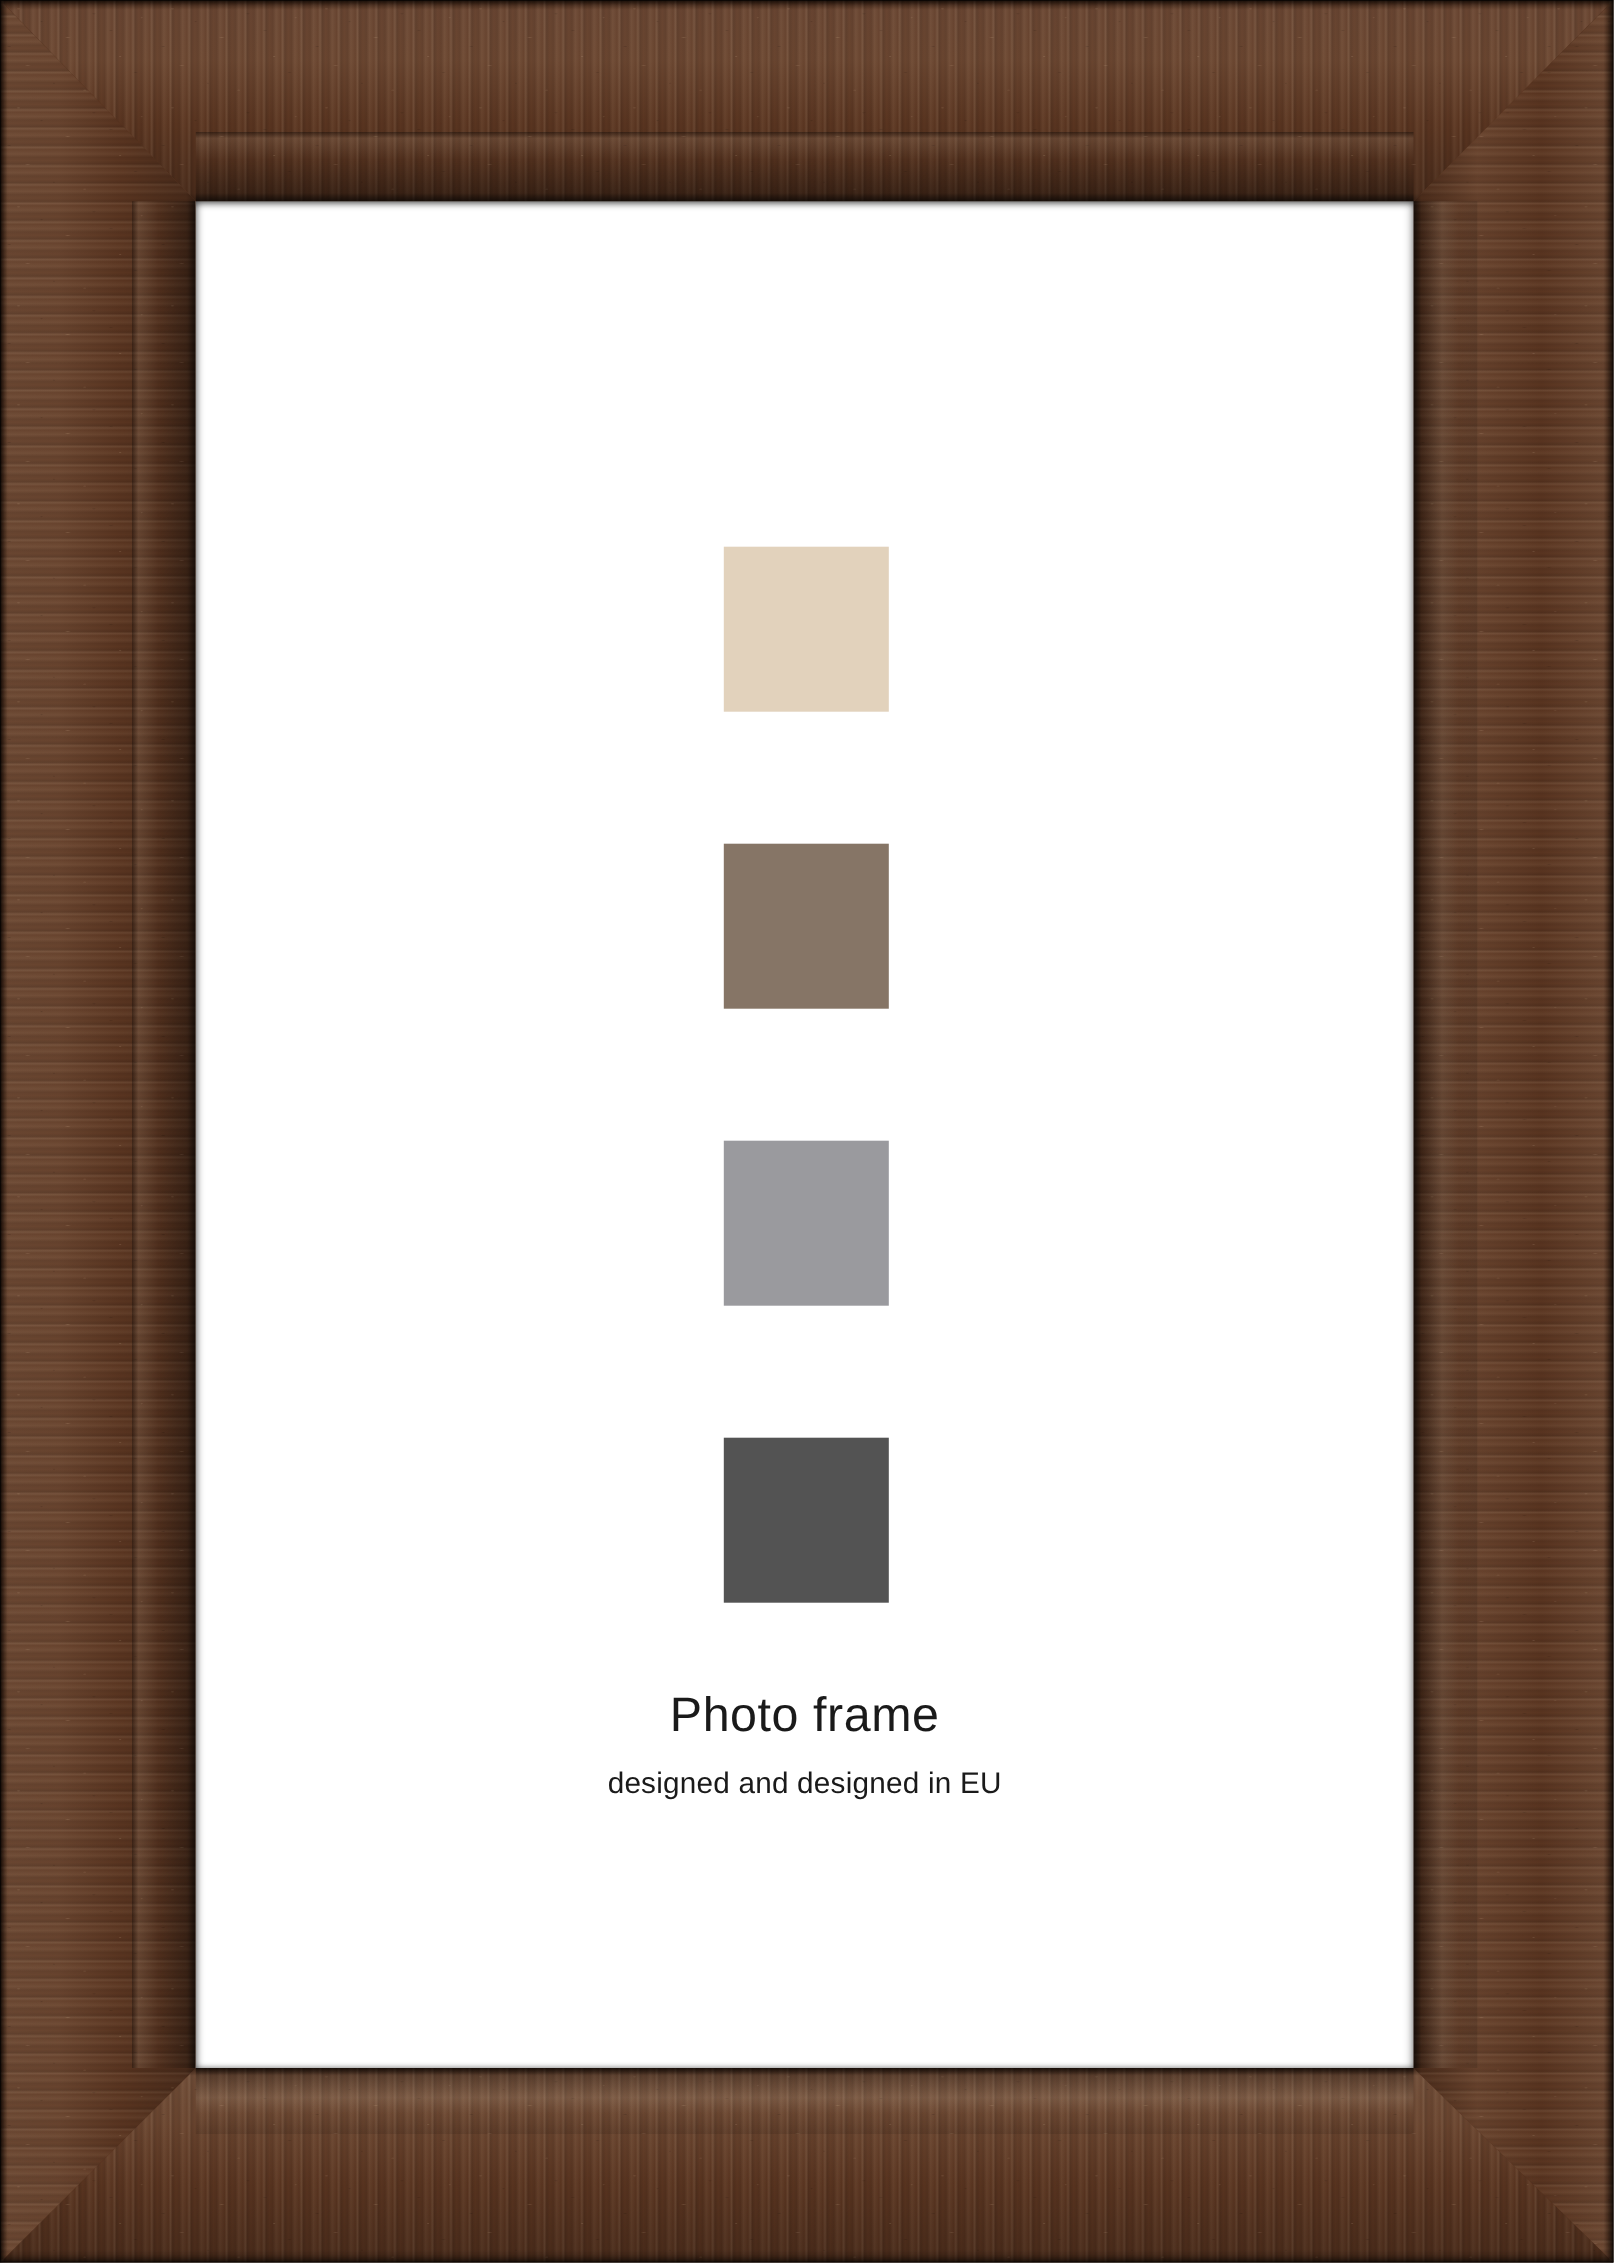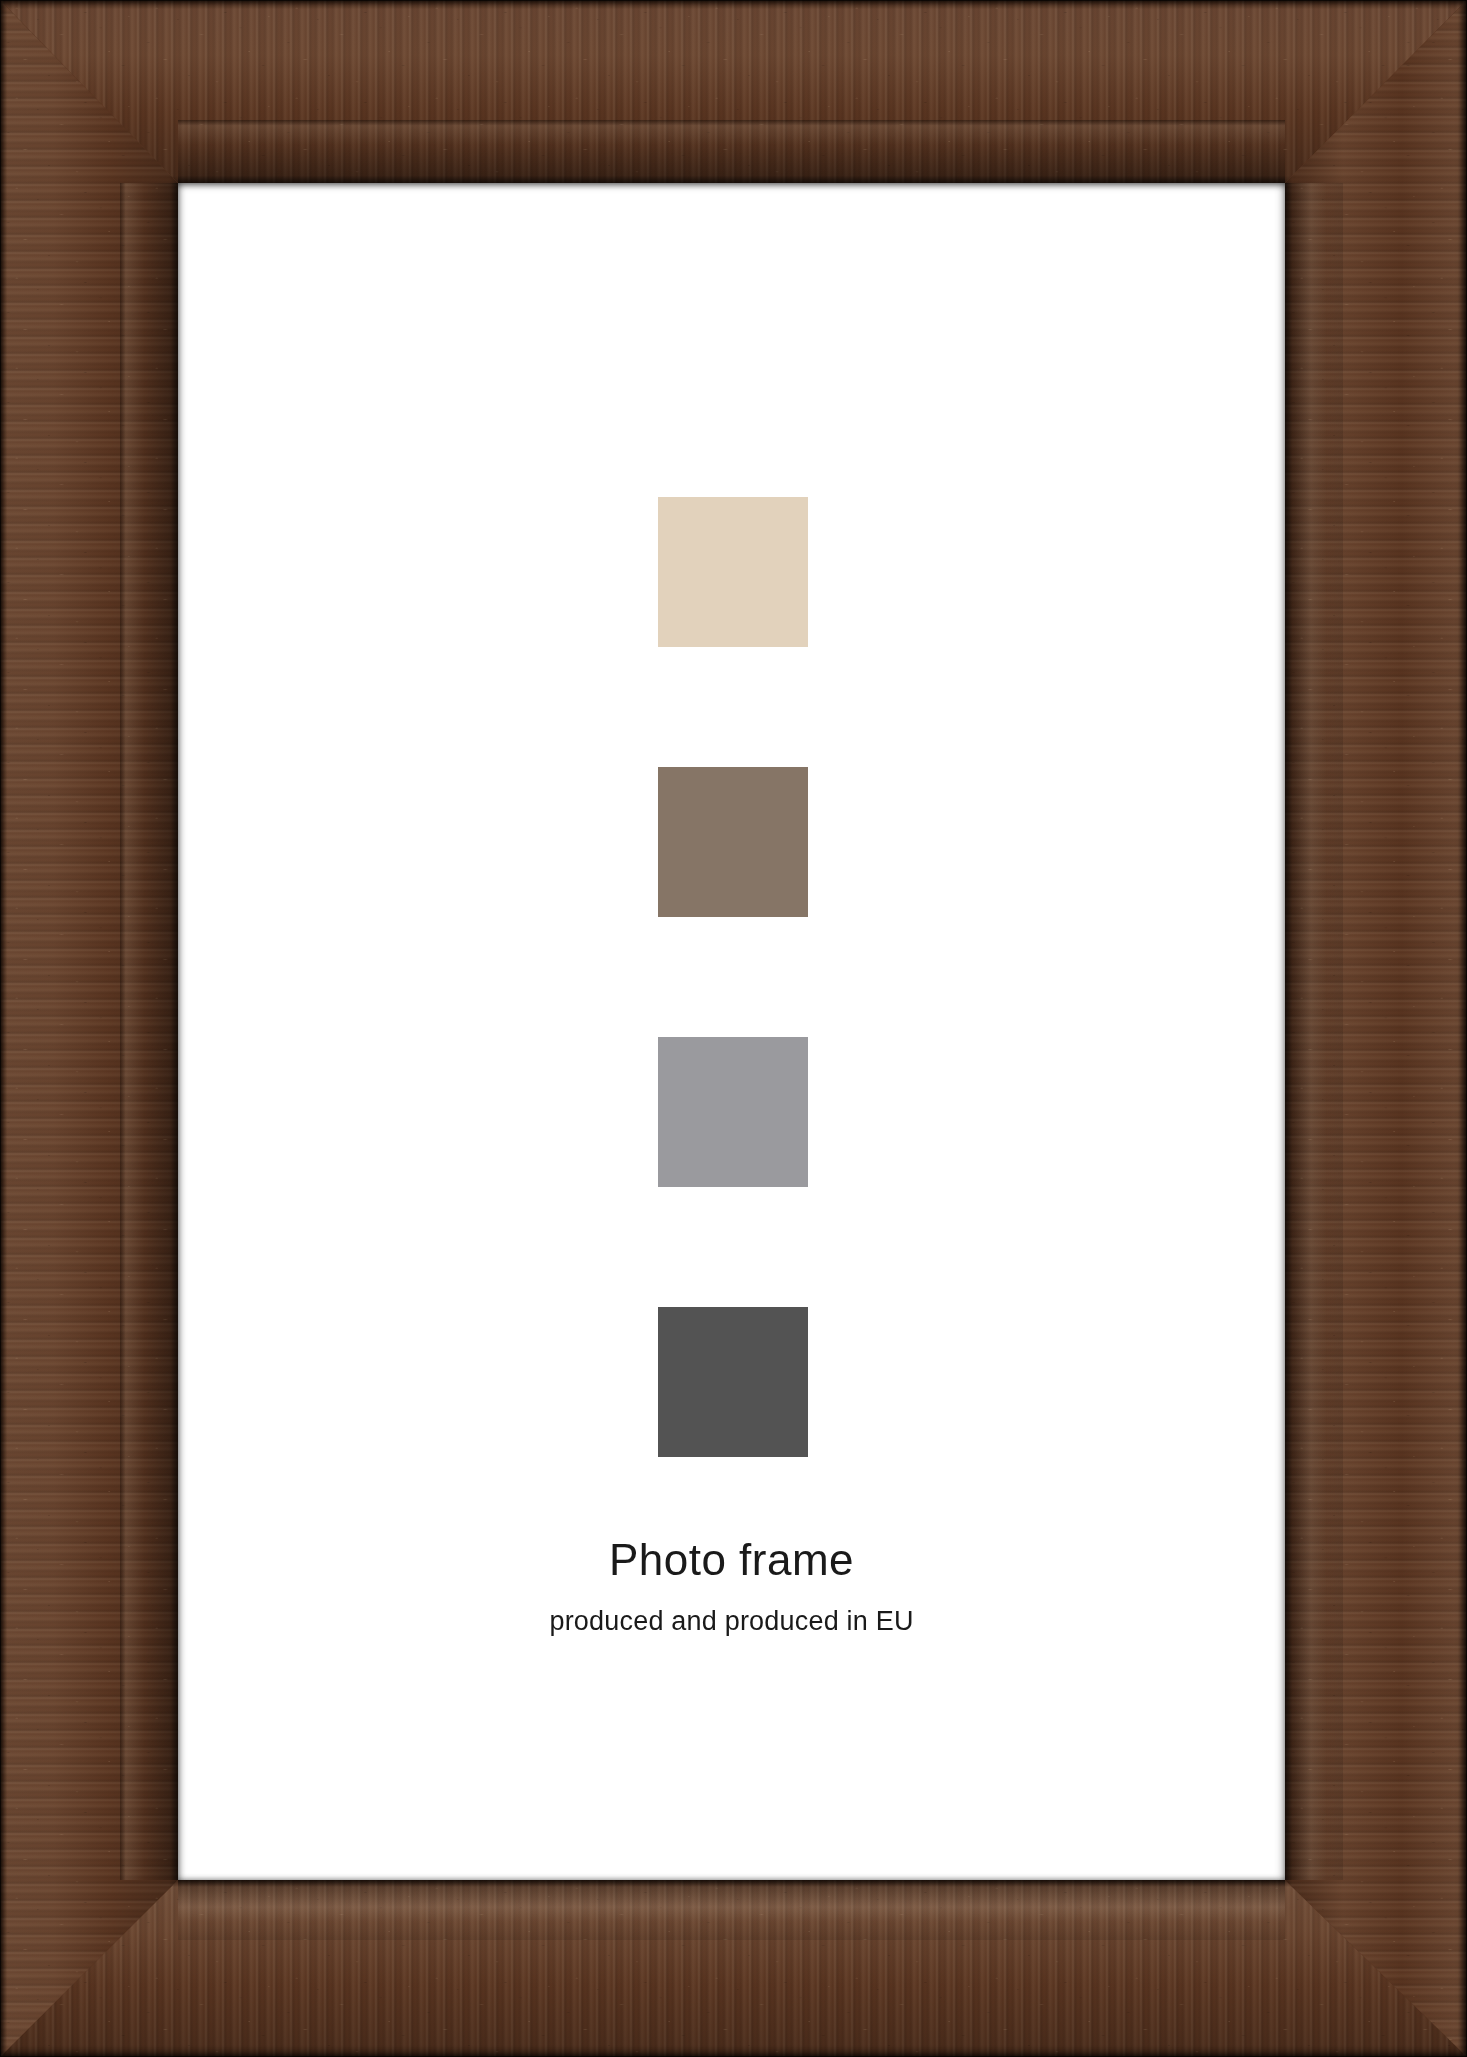--- a/index.html
+++ b/index.html
@@ -314,18 +314,18 @@
 
   <div class="mat">
 
     <div class="swatch swatch-0" style="background-color: rgb(226, 210, 188);"></div>
     <div class="swatch swatch-1" style="background-color: rgb(134, 117, 102);"></div>
     <div class="swatch swatch-2" style="background-color: rgb(154, 154, 158);"></div>
     <div class="swatch swatch-3" style="background-color: rgb(83, 83, 83);"></div>
 
     <div class="caption-block">
       <p class="caption-title">Photo frame</p>
-      <p class="caption-sub">produced and produced in EU</p>
+      <p class="caption-sub">designed and designed in EU</p>
     </div>
 
   </div>
 
 </div>
 
 </body></html>

